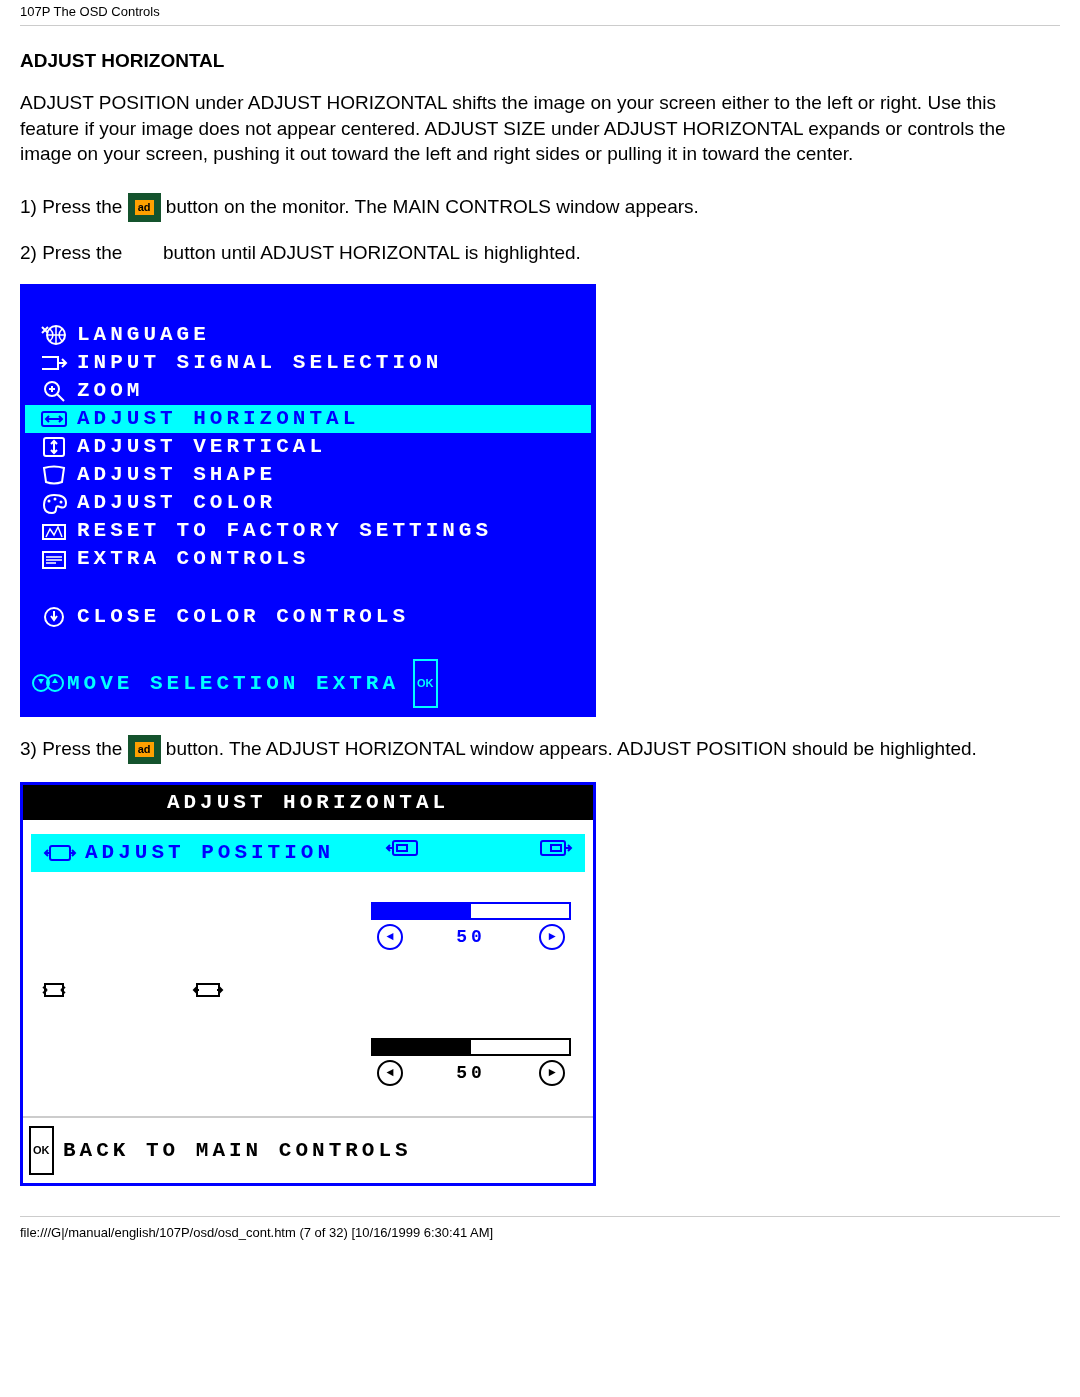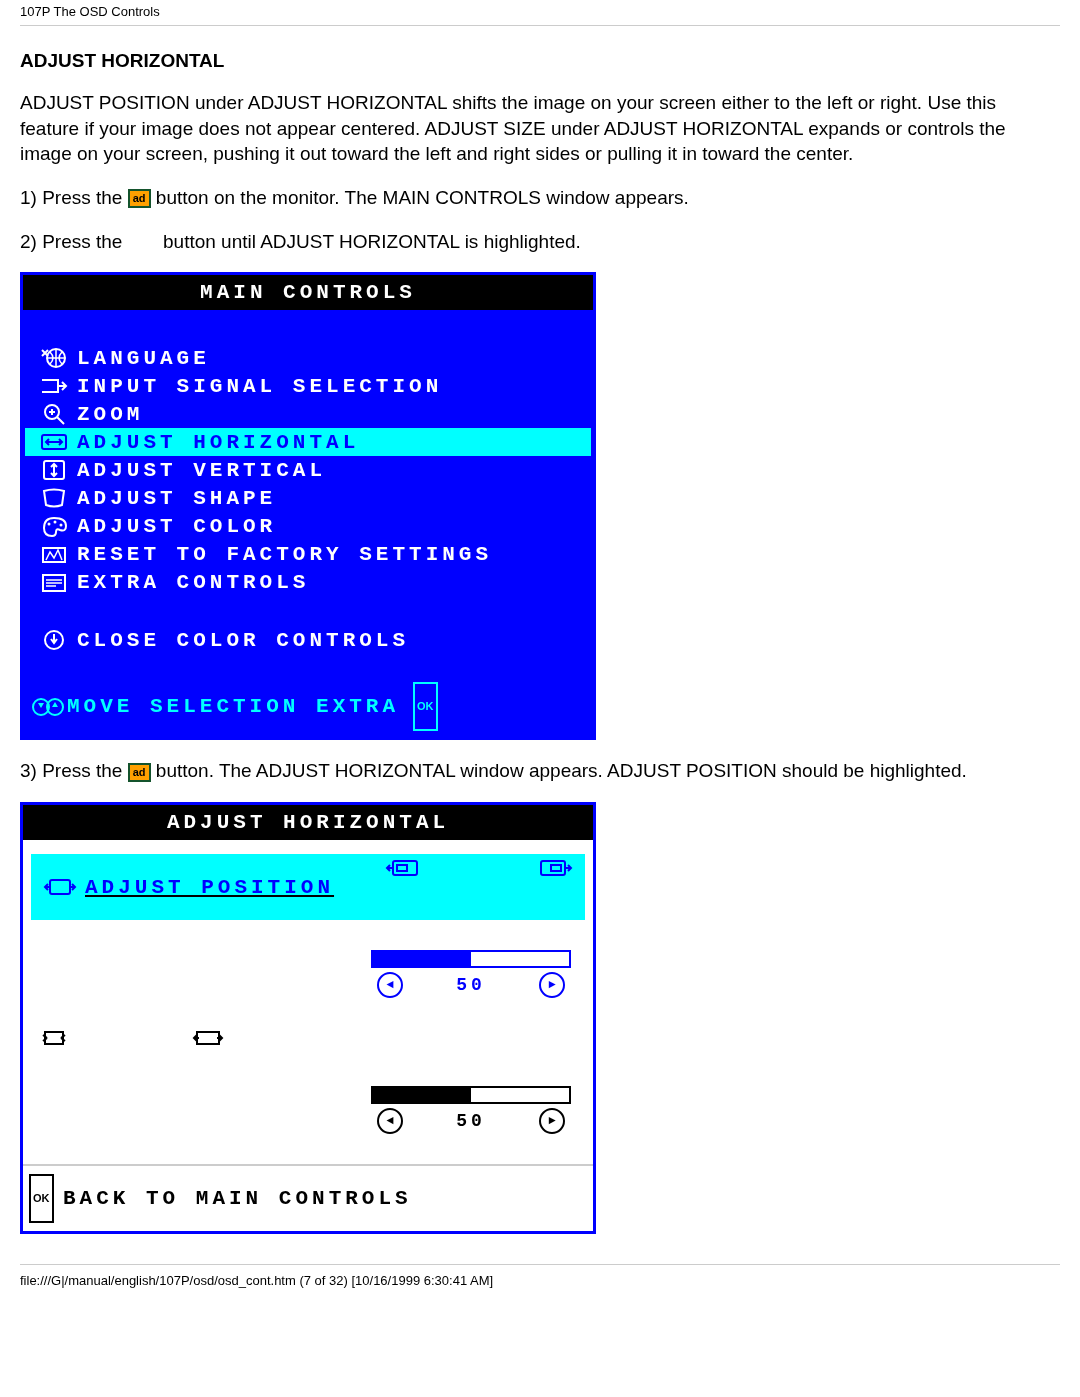--- a/index.html
+++ b/index.html
@@ -15,27 +15,27 @@
     font-size: 13px;
     padding: 4px 0 6px 0;
     border-bottom: 1px solid #ccc;
     margin-bottom: 24px;
   }
   .section-title {
     font-weight: bold;
     font-size: 19px;
     margin: 18px 0;
   }
-  p { margin: 10px 0 18px 0; line-height: 1.35; }
+  p { margin: 10px 0 26px 0; line-height: 1.35; }
   .step { margin: 18px 0; }
   .inline-icon {
     display: inline-block;
     vertical-align: middle;
     padding: 2px 3px;
-    border: 2px solid #14532d;
+    border: 7px solid #14532d;
     background: #ffa000;
     color: #000;
     font-weight: bold;
     font-size: 11px;
     line-height: 1;
   }
 
   
   .osd-font {
     font-family: "Courier New", monospace;
@@ -92,21 +92,21 @@
   }
   .osd2-titlebar {
     background: #000;
     color: #fff;
     text-align: center;
     padding: 6px 0;
   }
   .osd2-body { background: #fff; padding: 14px 8px 8px 8px; }
   .osd2-section { display: flex; align-items: flex-start; margin-bottom: 20px; }
   .osd2-section.highlighted { background: #00ffff; }
-  .osd2-left { display: flex; align-items: center; width: 340px; padding: 20px 4px; text-decoration: underline; }
+  .osd2-left { display: flex; align-items: center; width: 340px; padding: 6px 4px; }
   .osd2-left .row-icon { width: 50px; display:inline-flex; justify-content:center; }
   .osd2-label-cyan { color: #0000ff; }
   .osd2-label-black { color: #000; }
   .osd2-right { width: 200px; padding: 4px 0; }
   .glyphpair {
     display: flex; justify-content: space-between; align-items: center;
     padding: 0 6px 4px 6px;
   }
   .bar-row {
     display: flex; align-items: center; gap: 8px;
@@ -174,21 +174,20 @@
   <span> button on the monitor. The MAIN CONTROLS window appears.</span>
 </p>
 
 <p class="step">
   <span>2) Press the </span>
   <span style="display:inline-block; width:30px;"></span>
   <span> button until ADJUST HORIZONTAL is highlighted.</span>
 </p>
 
 <div class="osd-panel">
-  <div class="osd-titlebar osd-font">MAIN CONTROLS</div>
   <div class="osd-body">
     <div class="osd-spacer"></div>
 
     <div class="osd-row osd-font">
       <span class="row-icon">
         <svg width="30" height="24" viewBox="0 0 30 24">
             <circle cx="18" cy="12" r="9" fill="none" stroke="#fff" stroke-width="2"></circle>
             <path d="M9 12 H27 M18 3 V21 M12 6 Q18 12 12 18 M24 6 Q18 12 24 18" stroke="#fff" stroke-width="1.5" fill="none"></path>
             <path d="M4 4 L10 10 M4 10 L10 4" stroke="#fff" stroke-width="2"></path>
           </svg>

